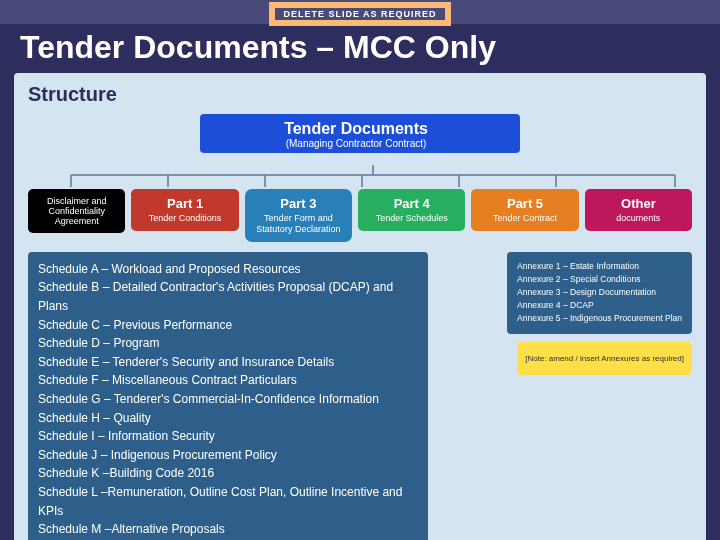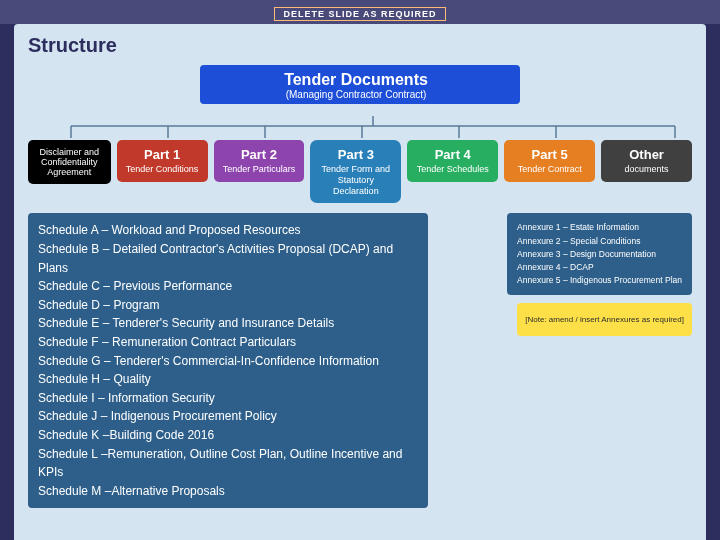--- a/index.html
+++ b/index.html
@@ -22,21 +22,21 @@
     .delete-banner {
       background: #4a4a7a;
       text-align: center;
       padding: 3px 0;
     }
     .delete-banner span {
       color: #fff;
       font-size: 9px;
       font-weight: bold;
       letter-spacing: 1px;
-      border: 1px solid #fdba74;
+      border: 6px solid #fdba74;
       padding: 1px 8px;
     }
 
     .main-title {
       background: #2d2d5e;
       padding: 6px 20px 8px 20px;
     }
     .main-title h1 {
       color: #ffffff;
       font-size: 32px;
@@ -118,21 +118,21 @@
       text-align: center;
       flex: 0.9;
       min-width: 0;
     }
 
     .part1 { background: #c0392b; }
     .part2 { background: #8e44ad; }
     .part3 { background: #2980b9; border-radius: 7px; }
     .part4 { background: #27ae60; }
     .part5 { background: #e67e22; }
-    .part-other { background: #404040; }
+    .part-other { background: #be185d; }
 
     
     .bottom-row {
       display: flex;
       gap: 10px;
       margin-top: 10px;
     }
 
     .schedules-col {
       background: #2d5f8a;
@@ -177,20 +177,23 @@
   </style>
 </head>
 <body>
 
 <div class="page">
 
   <div class="delete-banner">
     <span>DELETE SLIDE AS REQUIRED</span>
   </div>
 
+  <div class="main-title">
+    <h1>Tender Documents – MCC Only</h1>
+  </div>
 
   <div class="content">
 
     <div class="structure-title">Structure</div>
 
     <div class="tender-docs-box">
       <div class="td-title">Tender Documents</div>
       <div class="td-subtitle">(Managing Contractor Contract)</div>
     </div>
 
@@ -213,24 +216,20 @@
 
       <div class="part-disclaimer">
         <span>Disclaimer and Confidentiality Agreement</span>
       </div>
 
       <div class="part-box part1">
         <span class="part-label">Part 1</span>
         <span class="part-sub">Tender Conditions</span>
       </div>
 
-      <div class="part-box part2">
-        <span class="part-label">Part 2</span>
-        <span class="part-sub">Tender Particulars</span>
-      </div>
 
       <div class="part-box part3">
         <span class="part-label">Part 3</span>
         <span class="part-sub">Tender Form and Statutory Declaration</span>
       </div>
 
       <div class="part-box part4">
         <span class="part-label">Part 4</span>
         <span class="part-sub">Tender Schedules</span>
       </div>
@@ -249,21 +248,21 @@
 
     <div class="bottom-row">
 
       <div class="schedules-col">
         <div id="schedule-list">
             <div>Schedule A – Workload and Proposed Resources</div>
             <div>Schedule B – Detailed Contractor's Activities Proposal (DCAP) and Plans</div>
             <div>Schedule C – Previous Performance</div>
             <div>Schedule D – Program</div>
             <div>Schedule E – Tenderer's Security and Insurance Details</div>
-            <div>Schedule F – Remuneration Contract Particulars</div>
+            <div>Schedule F – Miscellaneous Contract Particulars</div>
             <div>Schedule G – Tenderer's Commercial-In-Confidence Information</div>
             <div>Schedule H – Quality</div>
             <div>Schedule I – Information Security</div>
             <div>Schedule J – Indigenous Procurement Policy</div>
             <div>Schedule K –Building Code 2016</div>
             <div>Schedule L –Remuneration, Outline Cost Plan, Outline Incentive and KPIs</div>
             <div>Schedule M –Alternative Proposals</div>
           </div>
       </div>
 

